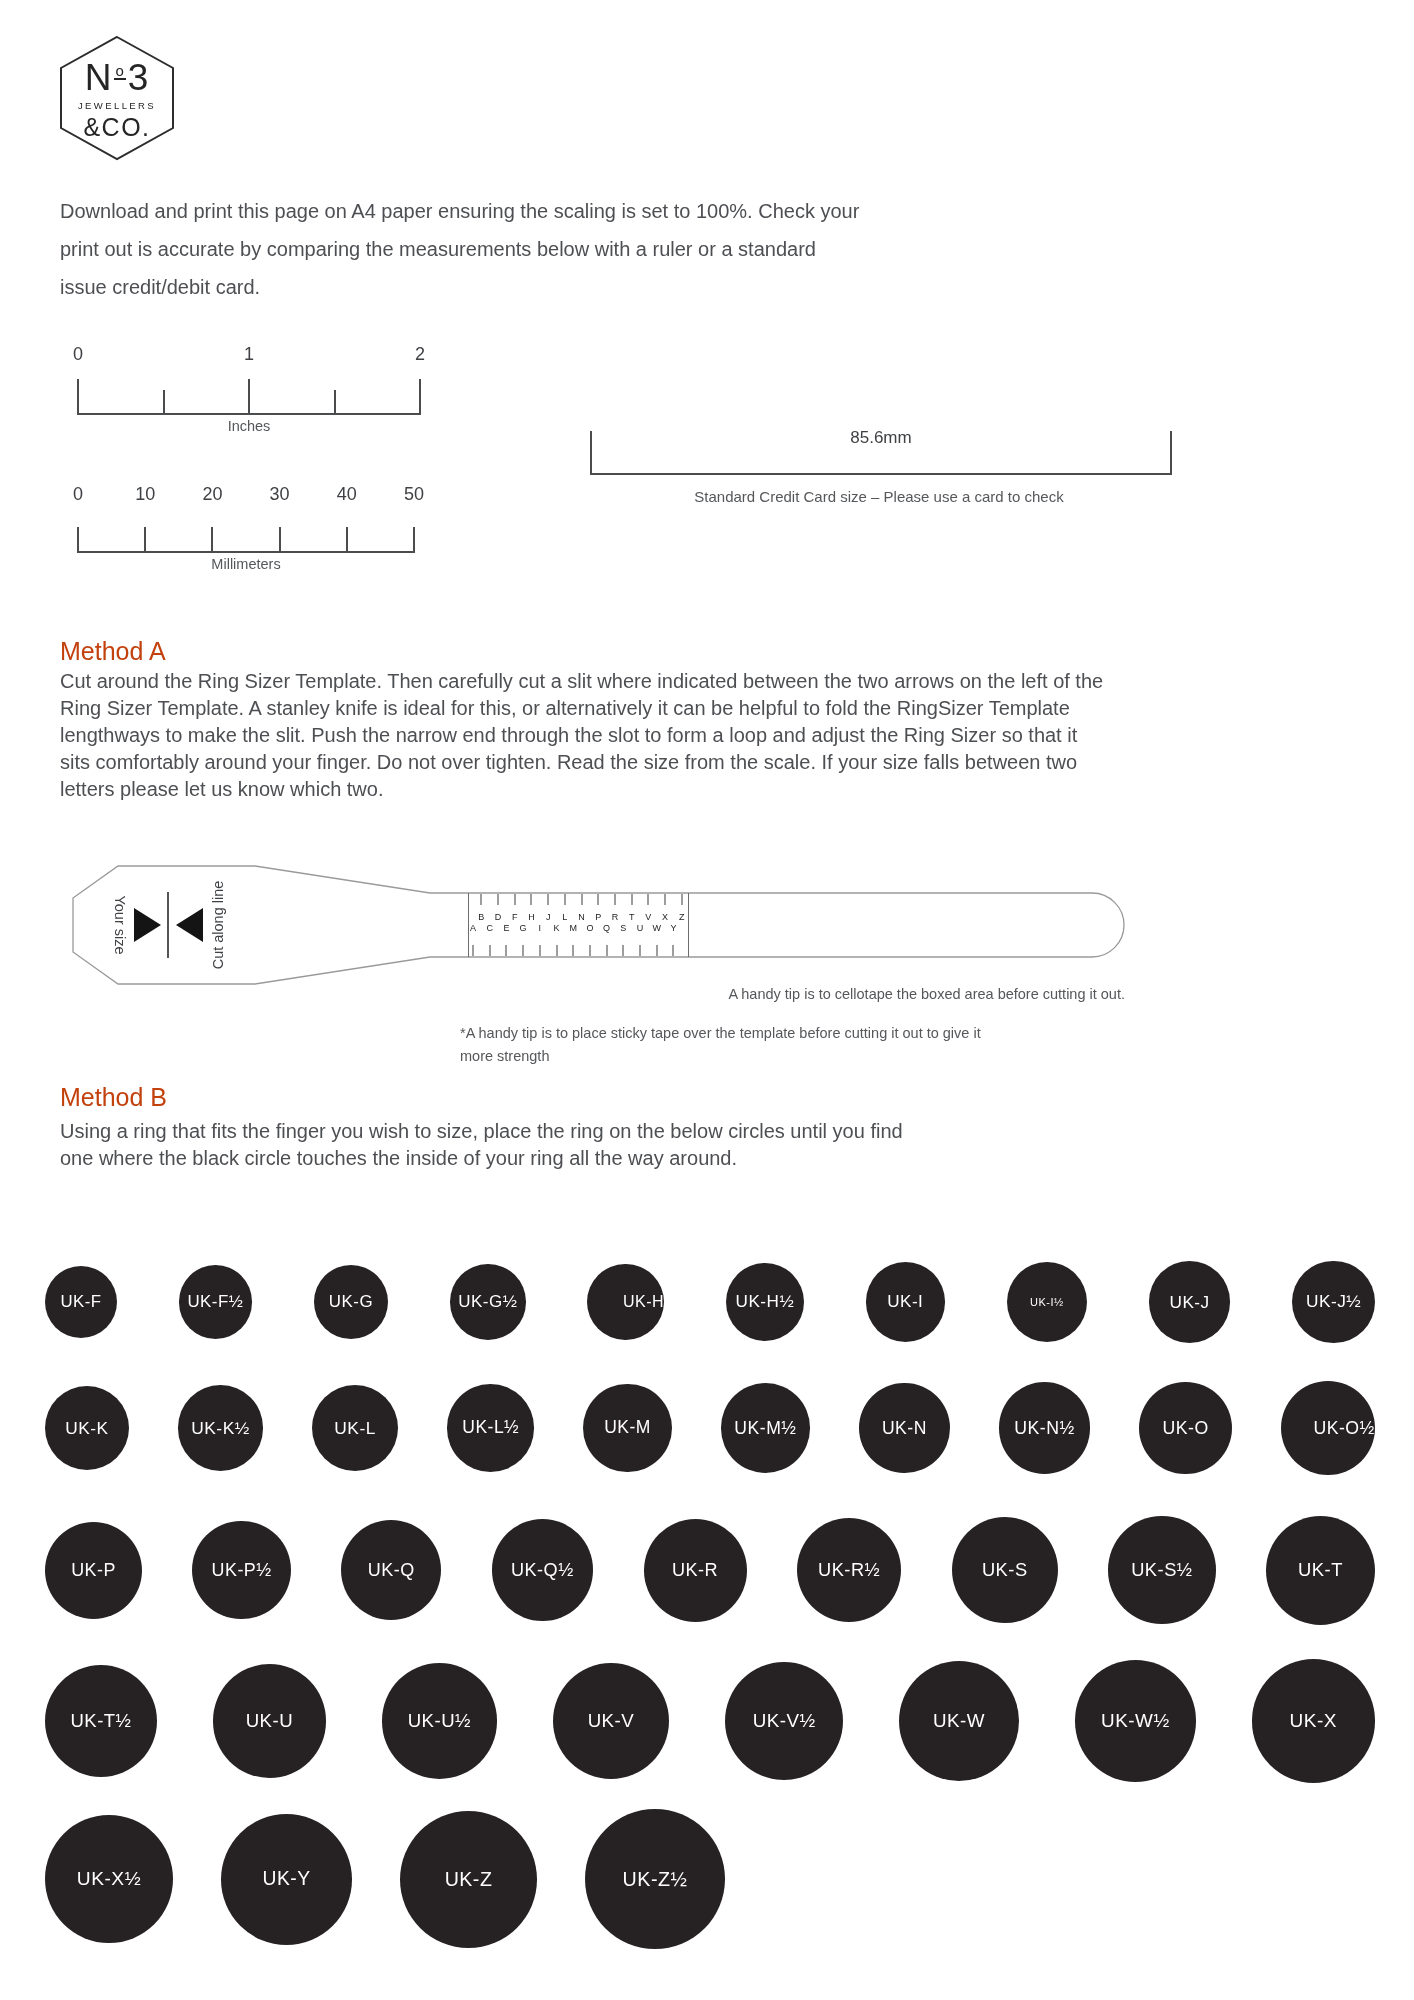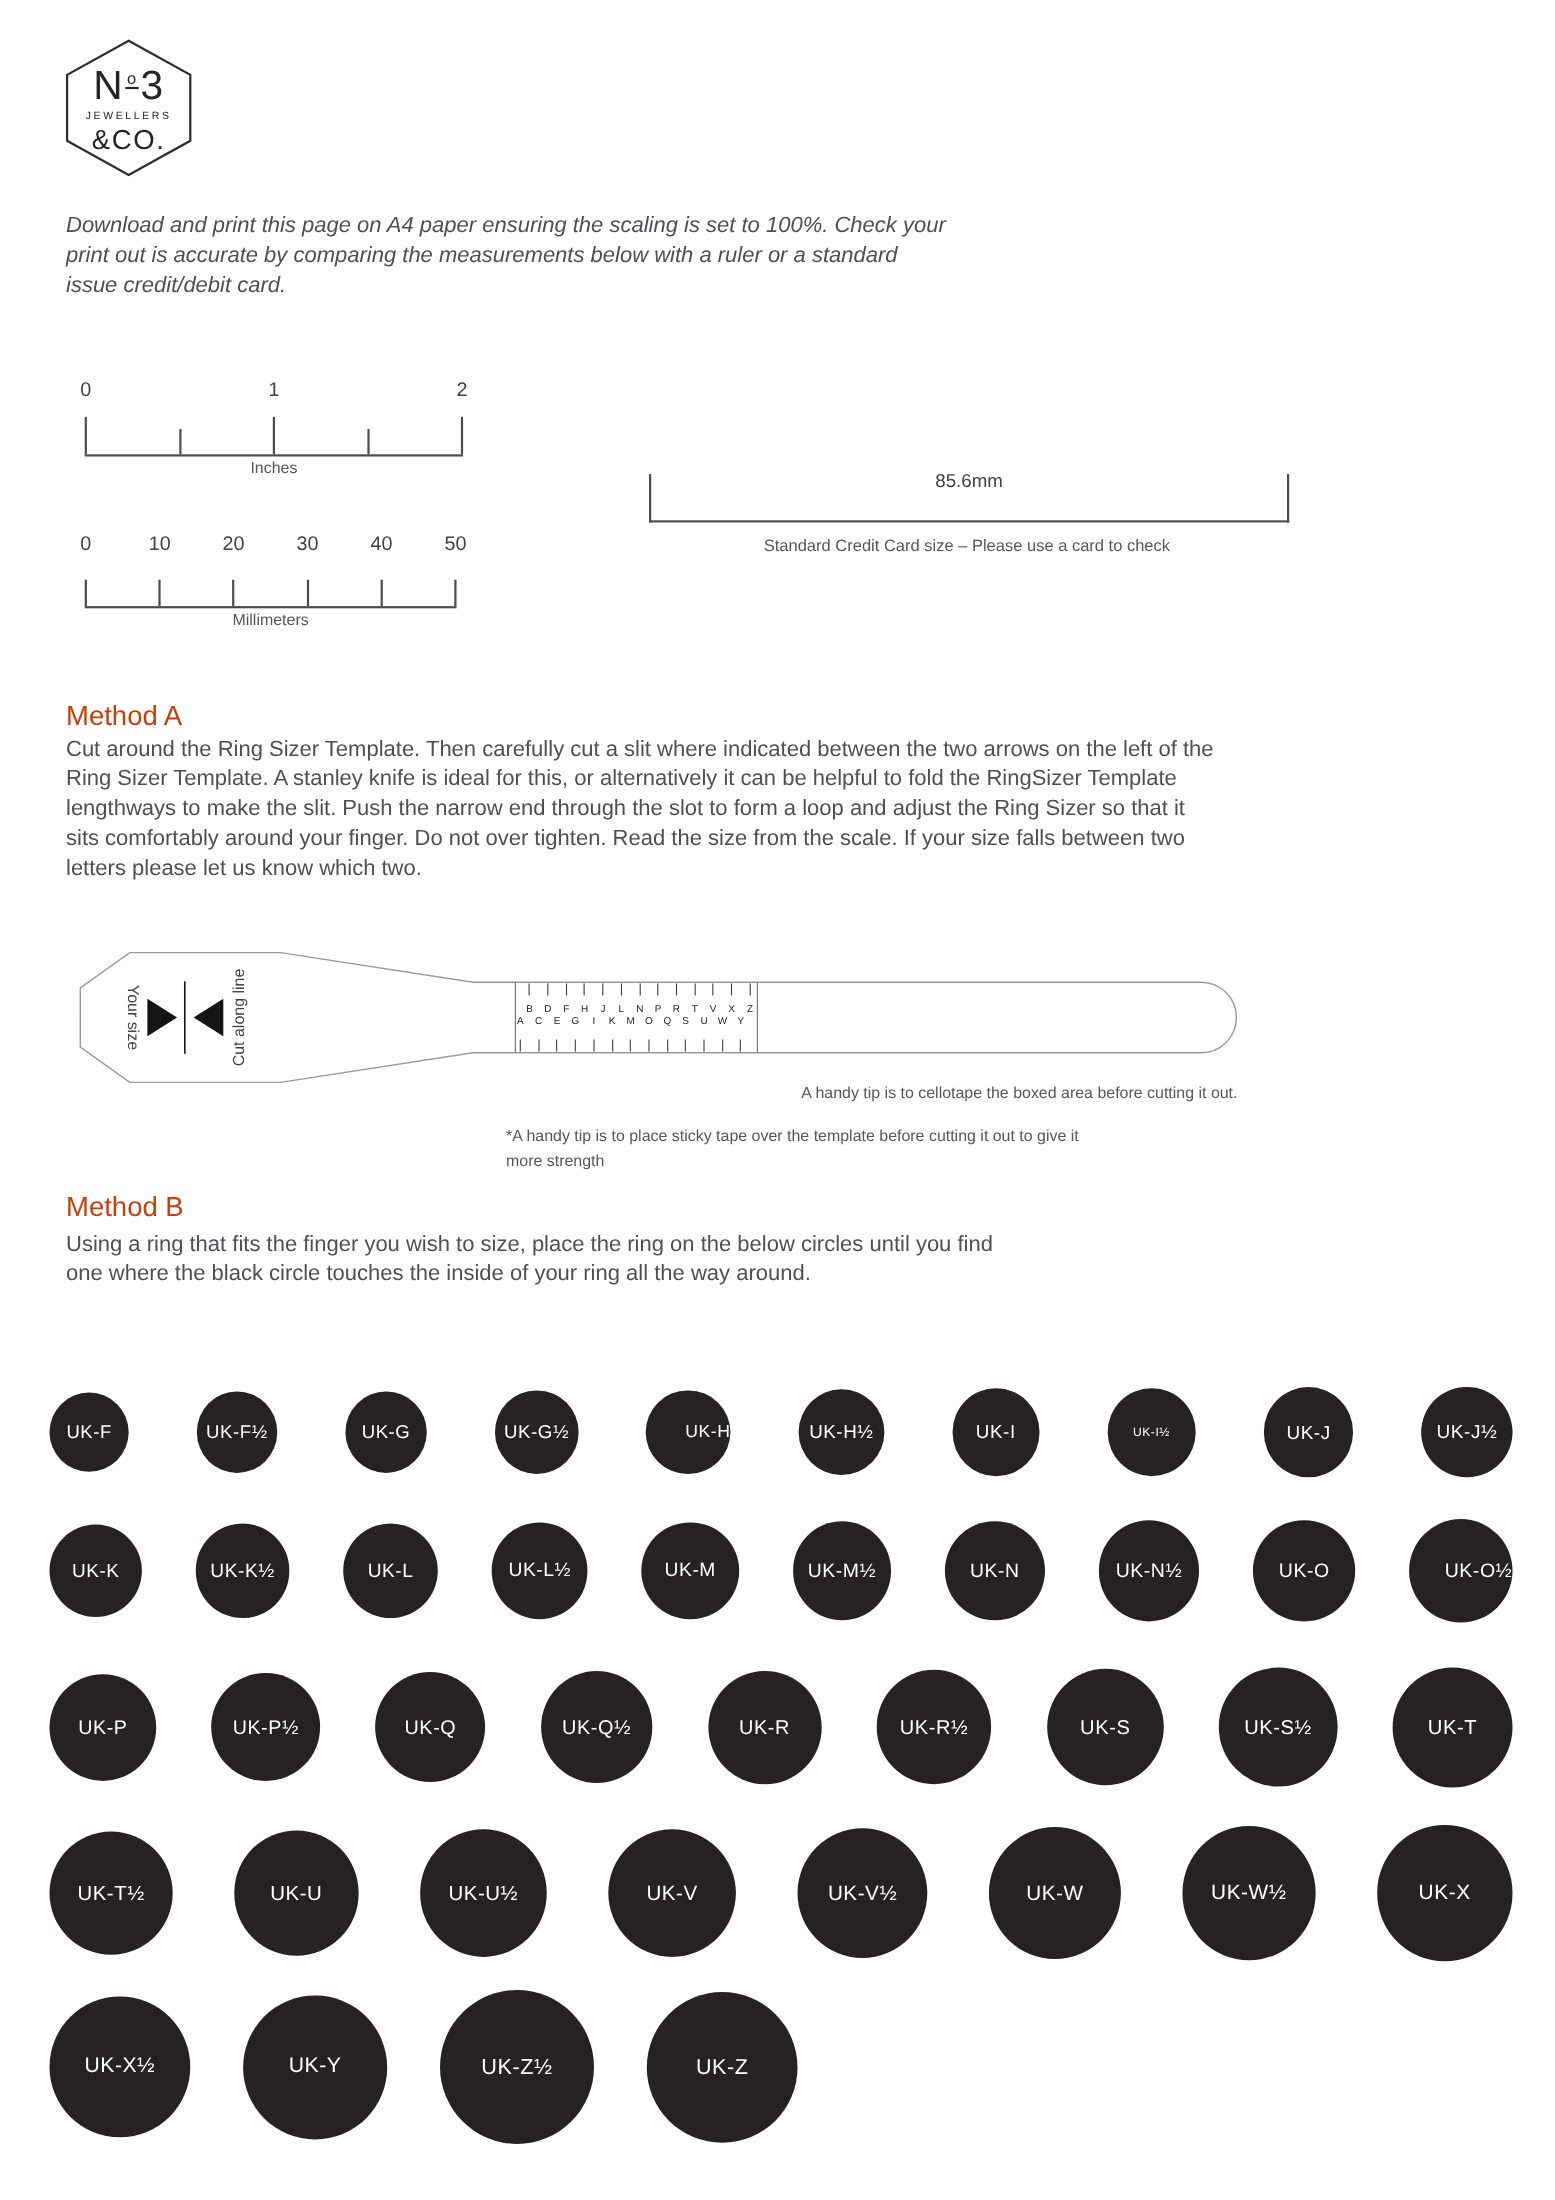--- a/index.html
+++ b/index.html
@@ -9,21 +9,21 @@
   
   .logo{position:absolute;left:58px;top:34px;width:118px;height:128px;}
   .logo svg{position:absolute;left:0;top:0;}
   .logo-inner{position:absolute;inset:0;display:flex;flex-direction:column;align-items:center;justify-content:center;padding-top:4px;}
   .no3{font-size:37px;color:#252525;letter-spacing:1px;line-height:1;}
   .ord{display:inline-block;font-size:15px;vertical-align:14px;border-bottom:2px solid #252525;padding:0 1px;margin:0 2px;line-height:1;}
   .jewellers{font-size:9.5px;letter-spacing:2.4px;color:#252525;margin-top:4px;}
   .andco{font-size:25px;letter-spacing:1.5px;color:#252525;margin-top:2px;}
 
   
-  .intro{position:absolute;left:60px;top:192px;width:860px;font-size:20px;line-height:27px;white-space:pre-line;font-style:italic;}
+  .intro{position:absolute;left:60px;top:192px;width:860px;font-size:20px;line-height:38px;white-space:pre-line;}
 
   
   .ruler{position:absolute;}
   #ruler-inches{left:78px;top:344px;width:342px;height:96px;}
   #ruler-mm{left:78px;top:484px;width:336px;height:94px;}
   .ruler-label{position:absolute;top:0;transform:translateX(-50%);font-size:18px;color:#3f4144;}
   .tick{position:absolute;width:2px;background:#4a4c4e;transform:translateX(-50%);}
   #ruler-inches .tick.major{top:35px;height:34px;}
   #ruler-inches .tick.minor{top:46px;height:23px;}
   #ruler-mm .tick.major{top:43px;height:24px;}
@@ -323,21 +323,21 @@
         <span>UK-X</span>
       </div>
     </div>
   <div class="size-row" id="size-row-4" style="top:1809px;height:140px">
       <div class="circle" style="width: 128px; height: 128px; font-size: 19.2px;">
         <span>UK-X½</span>
       </div>
       <div class="circle" style="width: 131px; height: 131px; font-size: 19.3px;">
         <span>UK-Y</span>
       </div>
+      <div class="circle" style="width: 137px; height: 137px; font-size: 19.6px;">
+        <span>UK-Z</span>
+      </div>
       <div class="circle" style="width: 140px; height: 140px; font-size: 19.7px;">
         <span>UK-Z½</span>
       </div>
-      <div class="circle" style="width: 137px; height: 137px; font-size: 19.6px;">
-        <span>UK-Z</span>
-      </div>
     </div>
 
 </div>
 
 </body></html>

